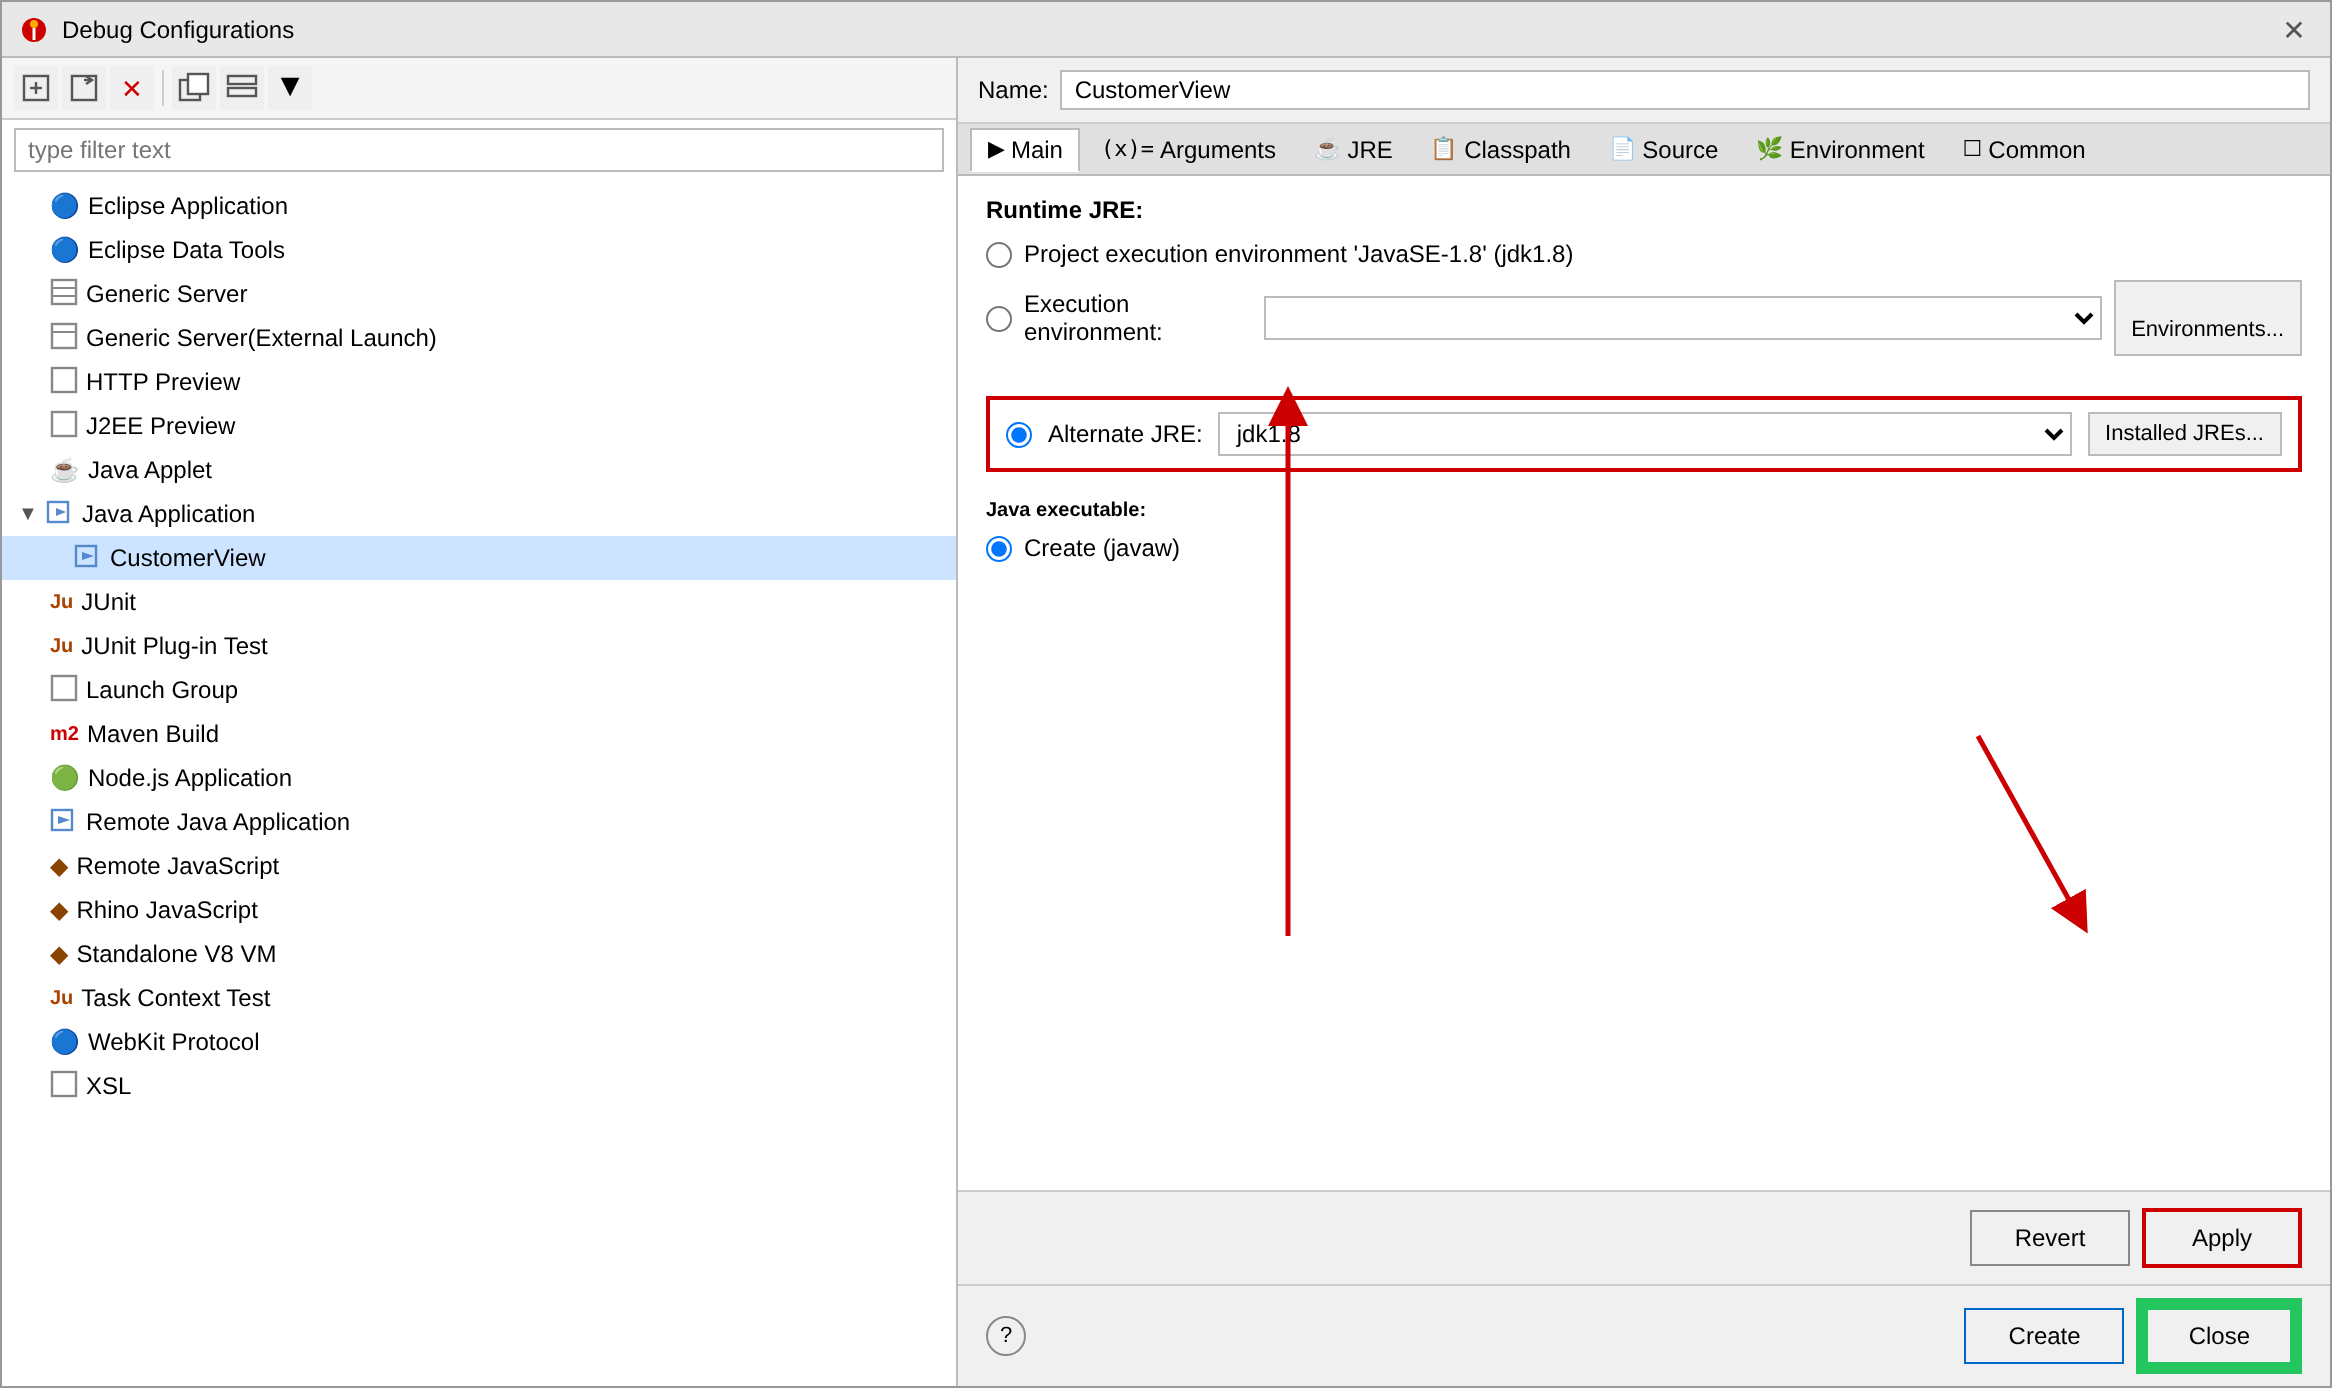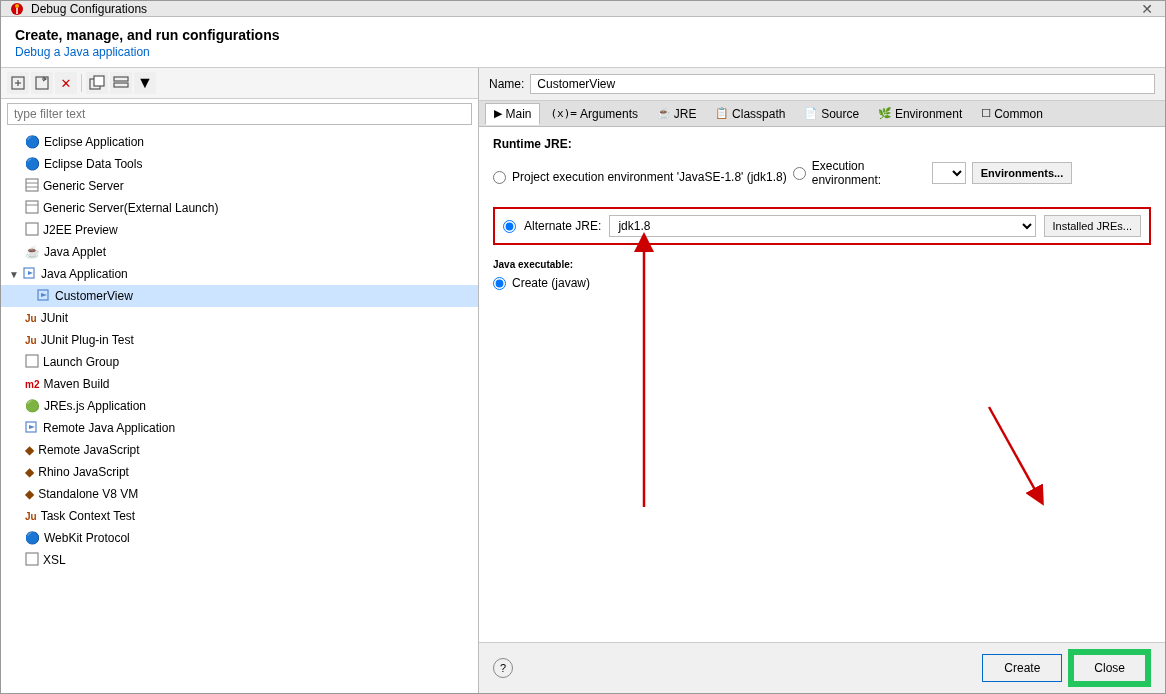--- a/index.html
+++ b/index.html
@@ -1,20 +1,20 @@
 <!DOCTYPE html>
 <html><head>
   <meta charset="utf-8">
   <style>
     * { box-sizing: border-box; margin: 0; padding: 0; font-family: 'Segoe UI', Arial, sans-serif; font-size: 12px; }
     body { background: #f0f0f0; width: 1166px; height: 694px; overflow: hidden; }
 
     .window { width: 1166px; height: 694px; background: #f0f0f0; border: 1px solid #999; display: flex; flex-direction: column; }
 
-    .title-bar { background: #e8e8e8; height: 16px; display: flex; align-items: center; padding: 0 8px; border-bottom: 1px solid #bbb; }
+    .title-bar { background: #e8e8e8; height: 28px; display: flex; align-items: center; padding: 0 8px; border-bottom: 1px solid #bbb; }
     .title-bar-icon { width: 16px; height: 16px; margin-right: 6px; }
     .title-bar-text { flex: 1; font-size: 12px; color: #000; }
     .title-bar-close { width: 20px; height: 20px; display: flex; align-items: center; justify-content: center; cursor: pointer; font-size: 14px; color: #555; }
 
     .header { background: #fff; padding: 10px 14px 8px 14px; border-bottom: 1px solid #ccc; }
     .header-title { font-size: 14px; font-weight: bold; color: #000; margin-bottom: 2px; }
     .header-subtitle { font-size: 12px; color: #0066cc; }
 
     .main-content { display: flex; flex: 1; overflow: hidden; }
 
@@ -47,30 +47,30 @@
 
     .tabs { display: flex; align-items: center; padding: 0 6px; background: #e0e0e0; border-bottom: 1px solid #bbb; height: 26px; }
     .tab { display: flex; align-items: center; padding: 3px 8px; font-size: 11px; cursor: pointer; border: 1px solid transparent; margin-right: 1px; height: 22px; }
     .tab.active { background: #fff; border: 1px solid #bbb; border-bottom-color: #fff; }
     .tab-icon { margin-right: 3px; font-size: 11px; }
 
     .tab-content { flex: 1; padding: 10px 14px; background: #fff; overflow-y: auto; }
 
     .section-label { font-size: 12px; font-weight: bold; margin-bottom: 8px; color: #000; }
 
-    .radio-group { display: flex; flex-direction: row; gap: 6px; margin-bottom: 12px; }
+    .radio-group { display: flex; flex-direction: column; gap: 6px; margin-bottom: 12px; }
     .radio-row { display: flex; align-items: center; gap: 6px; }
     .radio-row label { font-size: 12px; color: #000; }
     .radio-row input[type="radio"] { margin: 0; }
 
     .env-row { display: flex; align-items: center; margin-bottom: 8px; }
     .env-label { font-size: 12px; width: 120px; }
     .env-select-wrap { flex: 1; position: relative; }
     .env-select { width: 100%; border: 1px solid #bbb; padding: 2px 6px; font-size: 12px; background: #fff; height: 22px; }
-    .env-btn { margin-left: 6px; padding: 2px 8px; font-size: 11px; border: 1px solid #bbb; background: #f0f0f0; cursor: pointer; white-space: nowrap; height: 22px; font-weight: bold; }
+    .env-btn { margin-left: 6px; padding: 18px 8px; font-size: 11px; border: 1px solid #bbb; background: #f0f0f0; cursor: pointer; white-space: nowrap; height: 22px; }
 
     
     .alternate-jre-box { border: 2px solid #cc0000; padding: 6px 8px; display: flex; align-items: center; gap: 8px; margin-bottom: 14px; background: #fff; }
     .alternate-jre-box .radio-label { font-size: 12px; white-space: nowrap; }
     .alt-jre-select { flex: 1; border: 1px solid #bbb; padding: 2px 4px; font-size: 12px; height: 22px; background: #fff; }
     .installed-jres-btn { padding: 2px 8px; font-size: 11px; border: 1px solid #bbb; background: #f0f0f0; cursor: pointer; white-space: nowrap; height: 22px; }
 
     .java-exe-section { margin-top: 4px; }
     .java-exe-label { font-size: 10px; font-weight: bold; margin-bottom: 6px; }
 
@@ -105,24 +105,20 @@
       <svg width="16" height="16" viewBox="0 0 16 16">
         <circle cx="8" cy="8" r="6" fill="#cc0000"></circle>
         <circle cx="8" cy="5" r="2" fill="#ffaa00"></circle>
         <line x1="8" y1="7" x2="8" y2="13" stroke="#fff" stroke-width="1.5"></line>
       </svg>
     </span>
     <span class="title-bar-text">Debug Configurations</span>
     <span class="title-bar-close">✕</span>
   </div>
 
-  <div class="header">
-    <div class="header-title">Create, manage, and run configurations</div>
-    <div class="header-subtitle">Debug a Java application</div>
-  </div>
 
   <div class="main-content">
 
     <div class="left-panel">
       <div class="toolbar">
         <button class="toolbar-btn" title="New launch configuration">
           <svg width="16" height="16" viewBox="0 0 16 16">
               <rect x="2" y="2" width="12" height="12" fill="none" stroke="#555" stroke-width="1.2"></rect>
               <line x1="8" y1="5" x2="8" y2="11" stroke="#555" stroke-width="1.2"></line>
               <line x1="5" y1="8" x2="11" y2="8" stroke="#555" stroke-width="1.2"></line>
@@ -189,20 +185,29 @@
           </span>
           <span class="label">Generic Server(External Launch)</span>
         </div>
         <div class="tree-item">
           <span class="indent" style="width:16px;"></span>
           <span class="icon" style="margin-right:4px;">
             <svg width="14" height="14" viewBox="0 0 14 14">
                 <rect x="1" y="1" width="12" height="12" fill="none" stroke="#888" stroke-width="1.2"></rect>
               </svg>
           </span>
+          <span class="label">HTTP Preview</span>
+        </div>
+        <div class="tree-item">
+          <span class="indent" style="width:16px;"></span>
+          <span class="icon" style="margin-right:4px;">
+            <svg width="14" height="14" viewBox="0 0 14 14">
+                <rect x="1" y="1" width="12" height="12" fill="none" stroke="#888" stroke-width="1.2"></rect>
+              </svg>
+          </span>
           <span class="label">J2EE Preview</span>
         </div>
         <div class="tree-item">
           <span class="indent" style="width:16px;"></span>
           <span class="icon" style="color:#cc8800; margin-right:4px;">☕</span>
           <span class="label">Java Applet</span>
         </div>
 
         <div class="tree-item">
           <span class="tree-expand" style="margin-right:2px;">▼</span>
@@ -245,21 +250,21 @@
           <span class="label">Launch Group</span>
         </div>
         <div class="tree-item">
           <span class="indent" style="width:16px;"></span>
           <span class="icon" style="color:#cc0000; font-size:10px; font-weight:bold; margin-right:4px;">m2</span>
           <span class="label">Maven Build</span>
         </div>
         <div class="tree-item">
           <span class="indent" style="width:16px;"></span>
           <span class="icon" style="color:#228822; margin-right:4px;">🟢</span>
-          <span class="label">JREs.js Application</span>
+          <span class="label">Node.js Application</span>
         </div>
         <div class="tree-item">
           <span class="indent" style="width:16px;"></span>
           <span class="icon" style="margin-right:4px;">
             <svg width="14" height="14" viewBox="0 0 14 14">
                 <rect x="1" y="2" width="10" height="10" fill="none" stroke="#5588cc" stroke-width="1.2"></rect>
                 <polygon points="4,5 10,7 4,9" fill="#5588cc"></polygon>
               </svg>
           </span>
           <span class="label">Remote Java Application</span>
@@ -389,20 +394,24 @@
                 <polygon points="0 0, 8 4, 0 8" fill="#cc0000"></polygon>
               </marker>
             </defs>
 
             <line x1="165" y1="380" x2="165" y2="115" stroke="#cc0000" stroke-width="2.5" marker-end="url(#arrowhead)"></line>
 
             <line x1="510" y1="280" x2="560" y2="370" stroke="#cc0000" stroke-width="2.5" marker-end="url(#arrowhead)"></line>
           </svg>
         </div>
 
+        <div class="bottom-bar">
+          <button class="bottom-btn">Revert</button>
+          <button class="bottom-btn apply-btn">Apply</button>
+        </div>
       </div>
 
       <div class="footer-bar">
         <span class="footer-help">?</span>
         <button class="footer-btn debug-btn">Create</button>
         <button class="footer-btn">Close</button>
       </div>
     </div>
 
   </div>

